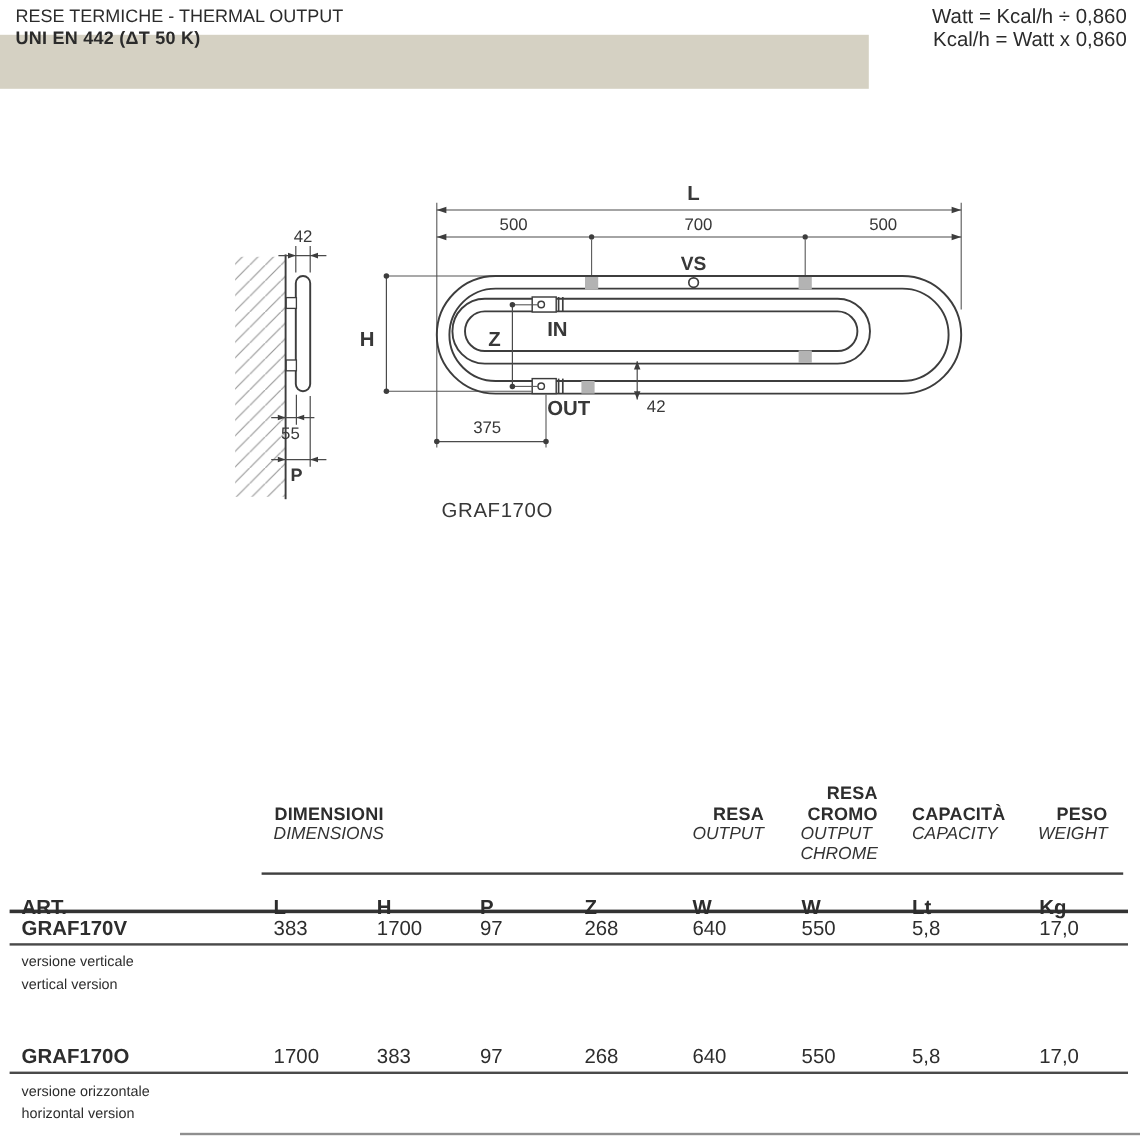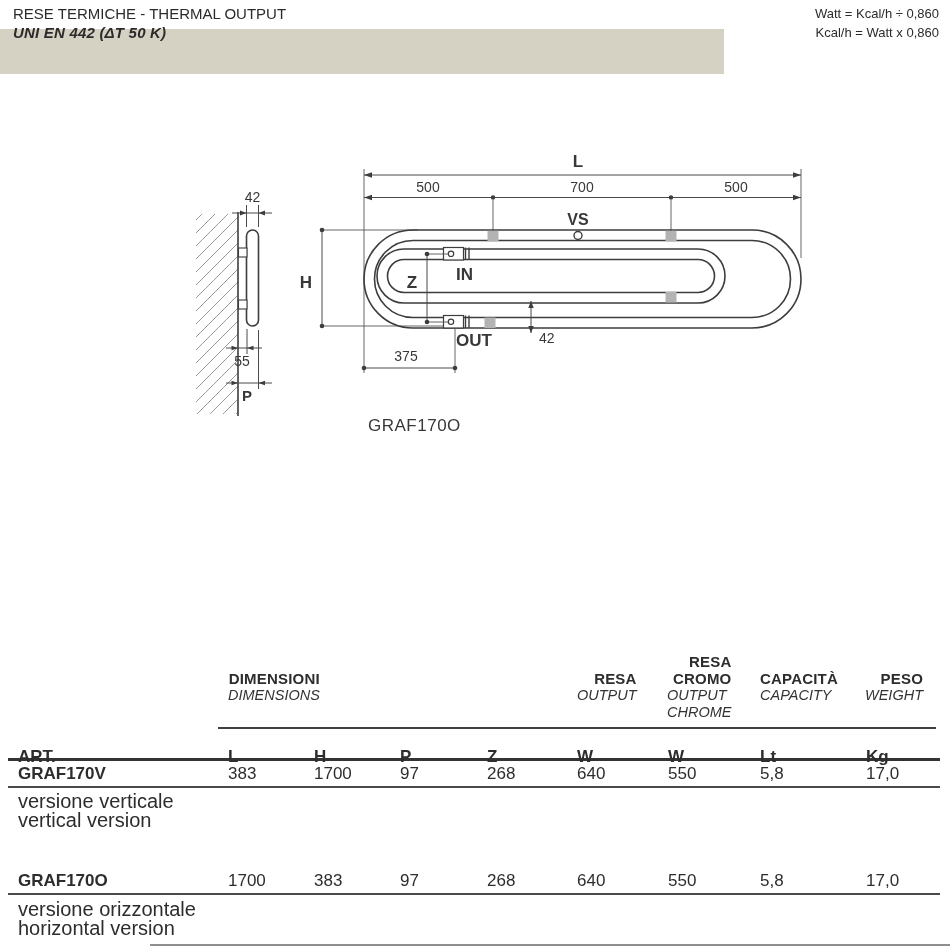--- a/index.html
+++ b/index.html
@@ -2,30 +2,30 @@
 <html><head>
 <meta charset="utf-8">
 <style>
   html,body{margin:0;padding:0;background:#ffffff;}
   #page{position:relative;width:950px;height:950px;background:#ffffff;overflow:hidden;
         font-family:"Liberation Sans",sans-serif;color:#2d2d2d;}
   
   #drawing{position:absolute;left:0;top:0;}
   #band{left:216px;top:602px;width:724px;height:45px;background:#d5d1c3;margin-top:29px;}
   #band .tl{position:absolute;left:13px;top:4px;font-size:15px;line-height:19px;color:#2b2b2b;}
-  #band .tl .b{font-weight:bold;letter-spacing:.2px;font-style:italic;}
-  #band .fr{position:absolute;right:11px;top:4px;font-size:13px;line-height:19px;text-align:right;color:#2b2b2b;}
+  #band .tl .b{font-weight:bold;letter-spacing:.2px;}
+  #band .fr{position:absolute;right:11px;top:4px;font-size:17px;line-height:19px;text-align:right;color:#2b2b2b;}
   .grp{position:absolute;font-size:15px;line-height:17px;}
   .grp .gb{font-weight:bold;letter-spacing:.2px;text-align:right;}
   .grp .gi{font-style:italic;font-size:14.5px;color:#333;}
   .rule{position:absolute;background:#3f3f3f;}
   .colhead{position:absolute;top:735px;font-weight:bold;font-size:17px;margin-top:12px;}
   .cell{position:absolute;font-size:17px;}
   .cell.b{font-weight:bold;}
-  .note{position:absolute;font-size:20px;line-height:18.5px;color:#2d2d2d;}
+  .note{position:absolute;font-size:12px;line-height:18.5px;color:#2d2d2d;}
   
   .c0{left:18px}.c1{left:228px}.c2{left:314px}.c3{left:400px}.c4{left:487px}
   .c5{left:577px}.c6{left:668px}.c7{left:760px}.c8{left:866px}
   svg text{fill:#383838;}
   svg .dimtxt{font-family:"Liberation Sans",sans-serif;font-size:14px;}
   svg .dimbold{font-family:"Liberation Sans",sans-serif;font-weight:bold;}
 </style>
 </head>
 <body>
 

